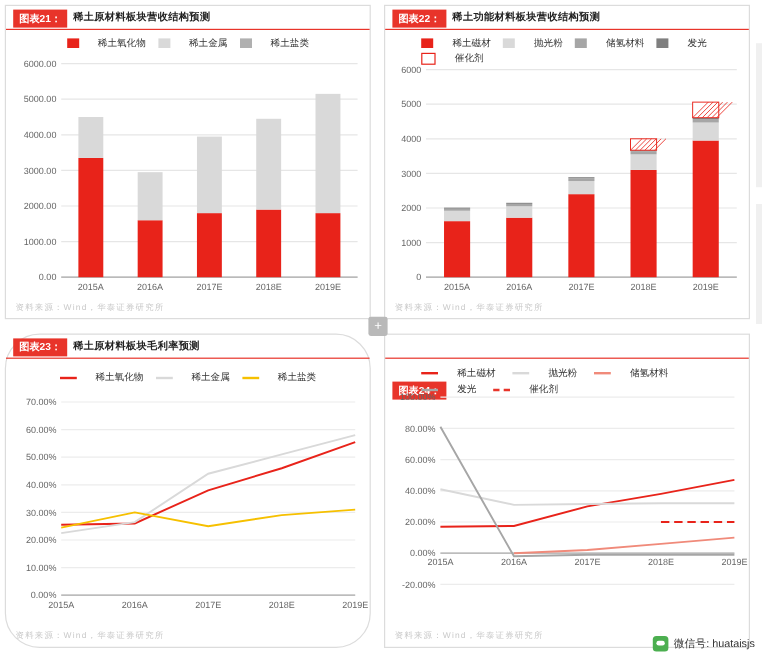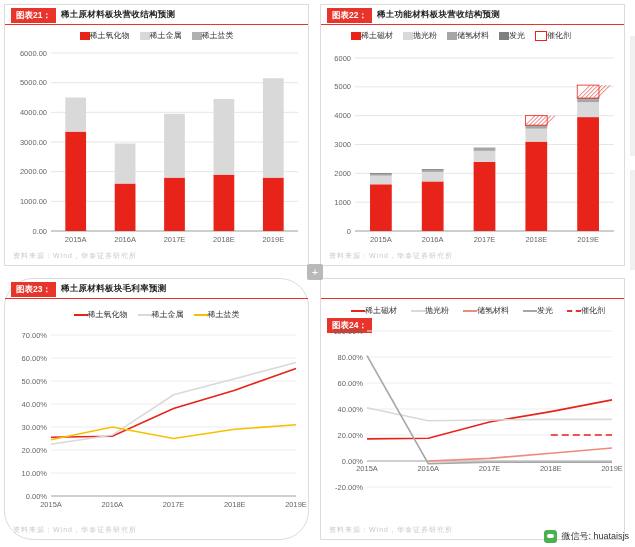--- a/index.html
+++ b/index.html
@@ -35,21 +35,21 @@
     margin-right:5px;
   }
   .ptitle .ttxt{font-weight:bold;color:#222;font-size:8.5px;letter-spacing:.3px;text-align:right;}
   .titlerule{position:absolute;left:0;right:0;top:19px;height:1px;background:#e8342a;}
 
   .legend{
     position:absolute;display:flex;flex-wrap:wrap;
     font-size:8px;color:#333;gap:2px 10px;justify-content:center;
     width:100%;
   }
-  .lg{display:flex;align-items:center;gap:0;white-space:nowrap;text-align:center;}
+  .lg{display:flex;align-items:center;gap:16px;white-space:nowrap;text-align:center;}
   .sw{width:10px;height:8px;display:inline-block;}
   .swline{width:14px;height:2px;display:inline-block;}
   .swdash{width:14px;height:0;border-top:2px dashed #e8342a;display:inline-block;}
 
   .footer{
     position:absolute;bottom:4px;left:8px;
     font-size:7px;color:#c9c9c9;letter-spacing:1px;
   }
 
   .plus{

